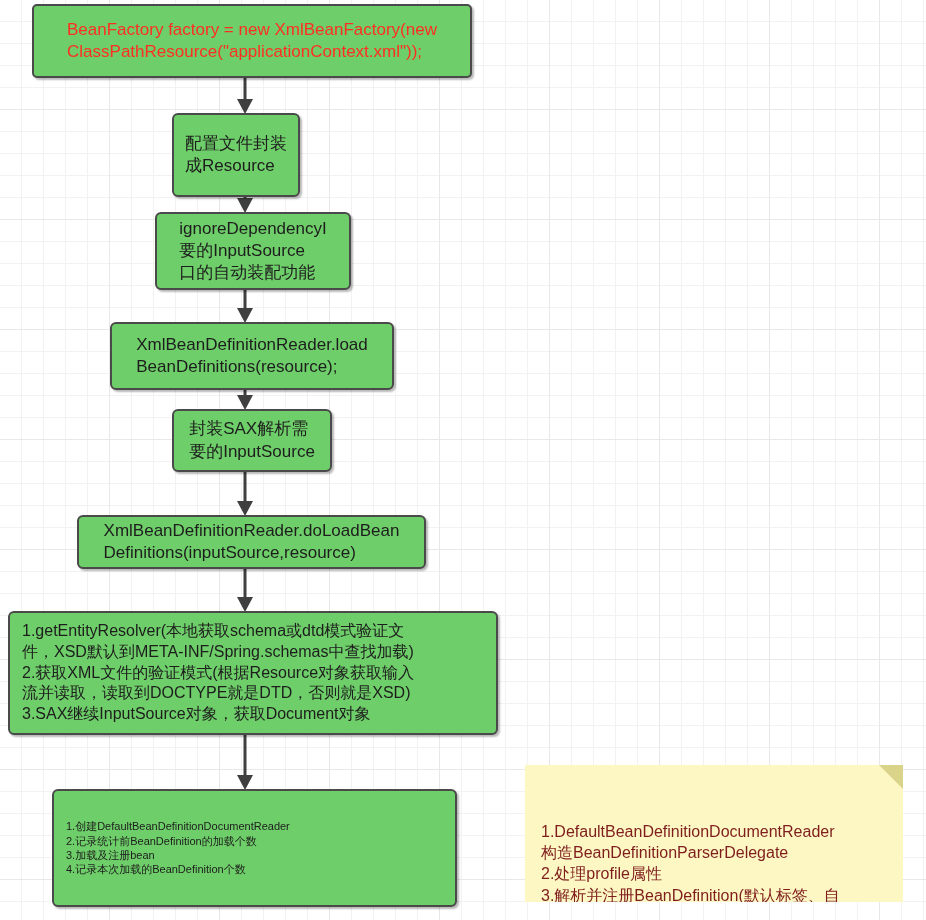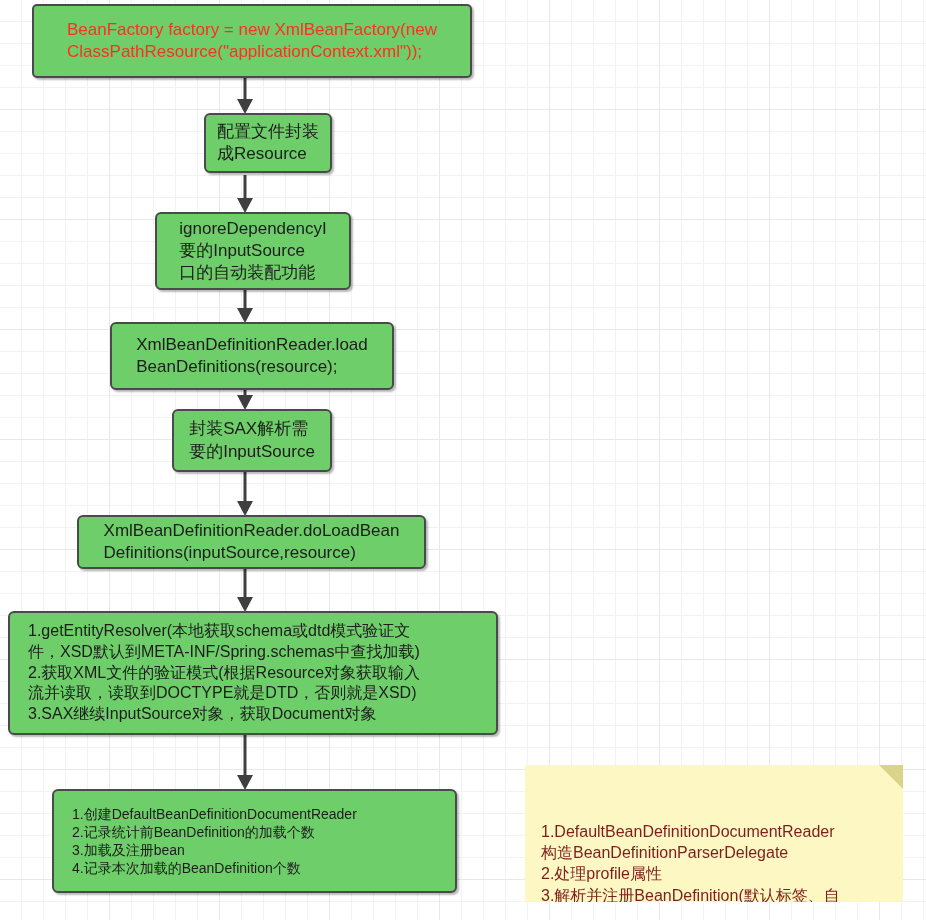--- a/index.html
+++ b/index.html
@@ -51,21 +51,21 @@
 
   .node.first {
     border-radius: 5px;
     color: #ff2f22;
   }
 
   .node.listbox {
     align-items: center;
     justify-content: flex-start;
     text-align: left;
-    padding: 6px 10px 6px 18px;
+    padding: 6px 10px 6px 12px;
   }
 
   .note {
     position: absolute;
     box-sizing: border-box;
     background-color: #fcf7c3;
     color: #7f1d1d;
     line-height: 1.32;
     white-space: pre-line;
     text-align: left;
@@ -137,21 +137,21 @@
   <div class="edge" style="left:232px; top:733px; width:26px; height:58px;">
     <svg width="26" height="58" viewBox="0 0 26 58">
       <line x1="13" y1="0" x2="13" y2="45" stroke="#3f3f3f" stroke-width="3"></line>
       <polygon points="13,57 5,42 21,42" fill="#3f3f3f"></polygon>
     </svg>
   </div>
 
   <div class="node first" style="left:32px; top:4px; width:440px; height:74px; font-size:17px;">BeanFactory factory = new XmlBeanFactory(new
 ClassPathResource("applicationContext.xml"));</div>
 
-  <div class="node" style="left:204px; top:113px; width:128px; height:60px; font-size:17px;">配置文件封装
+  <div class="node" style="left:172px; top:113px; width:128px; height:84px; font-size:17px;">配置文件封装
 成Resource</div>
 
   <div class="node" style="left:155px; top:212px; width:196px; height:78px; font-size:17px;">ignoreDependencyI
 要的InputSource
 口的自动装配功能</div>
 
   <div class="node" style="left:110px; top:322px; width:284px; height:68px; font-size:17px;">XmlBeanDefinitionReader.load
 BeanDefinitions(resource);</div>
 
   <div class="node" style="left:172px; top:409px; width:160px; height:63px; font-size:17px;">封装SAX解析需
@@ -159,21 +159,21 @@
 
   <div class="node" style="left:77px; top:515px; width:349px; height:54px; font-size:17px;">XmlBeanDefinitionReader.doLoadBean
 Definitions(inputSource,resource)</div>
 
   <div class="node listbox" style="left:8px; top:611px; width:490px; height:124px; font-size:16px;">1.getEntityResolver(本地获取schema或dtd模式验证文
 件，XSD默认到META-INF/Spring.schemas中查找加载)
 2.获取XML文件的验证模式(根据Resource对象获取输入
 流并读取，读取到DOCTYPE就是DTD，否则就是XSD)
 3.SAX继续InputSource对象，获取Document对象</div>
 
-  <div class="node listbox" style="left:52px; top:789px; width:405px; height:104px; font-size:14px;">1.创建DefaultBeanDefinitionDocumentReader
+  <div class="node listbox" style="left:52px; top:789px; width:405px; height:118px; font-size:11px;">1.创建DefaultBeanDefinitionDocumentReader
 2.记录统计前BeanDefinition的加载个数
 3.加载及注册bean
 4.记录本次加载的BeanDefinition个数</div>
 
   <div class="note" style="left:525px; top:765px; width:378px; height:137px; font-size:16px;">
     <span class="note-fold"></span>
     <span>1.DefaultBeanDefinitionDocumentReader
 构造BeanDefinitionParserDelegate
 2.处理profile属性
 3.解析并注册BeanDefinition(默认标签、自

